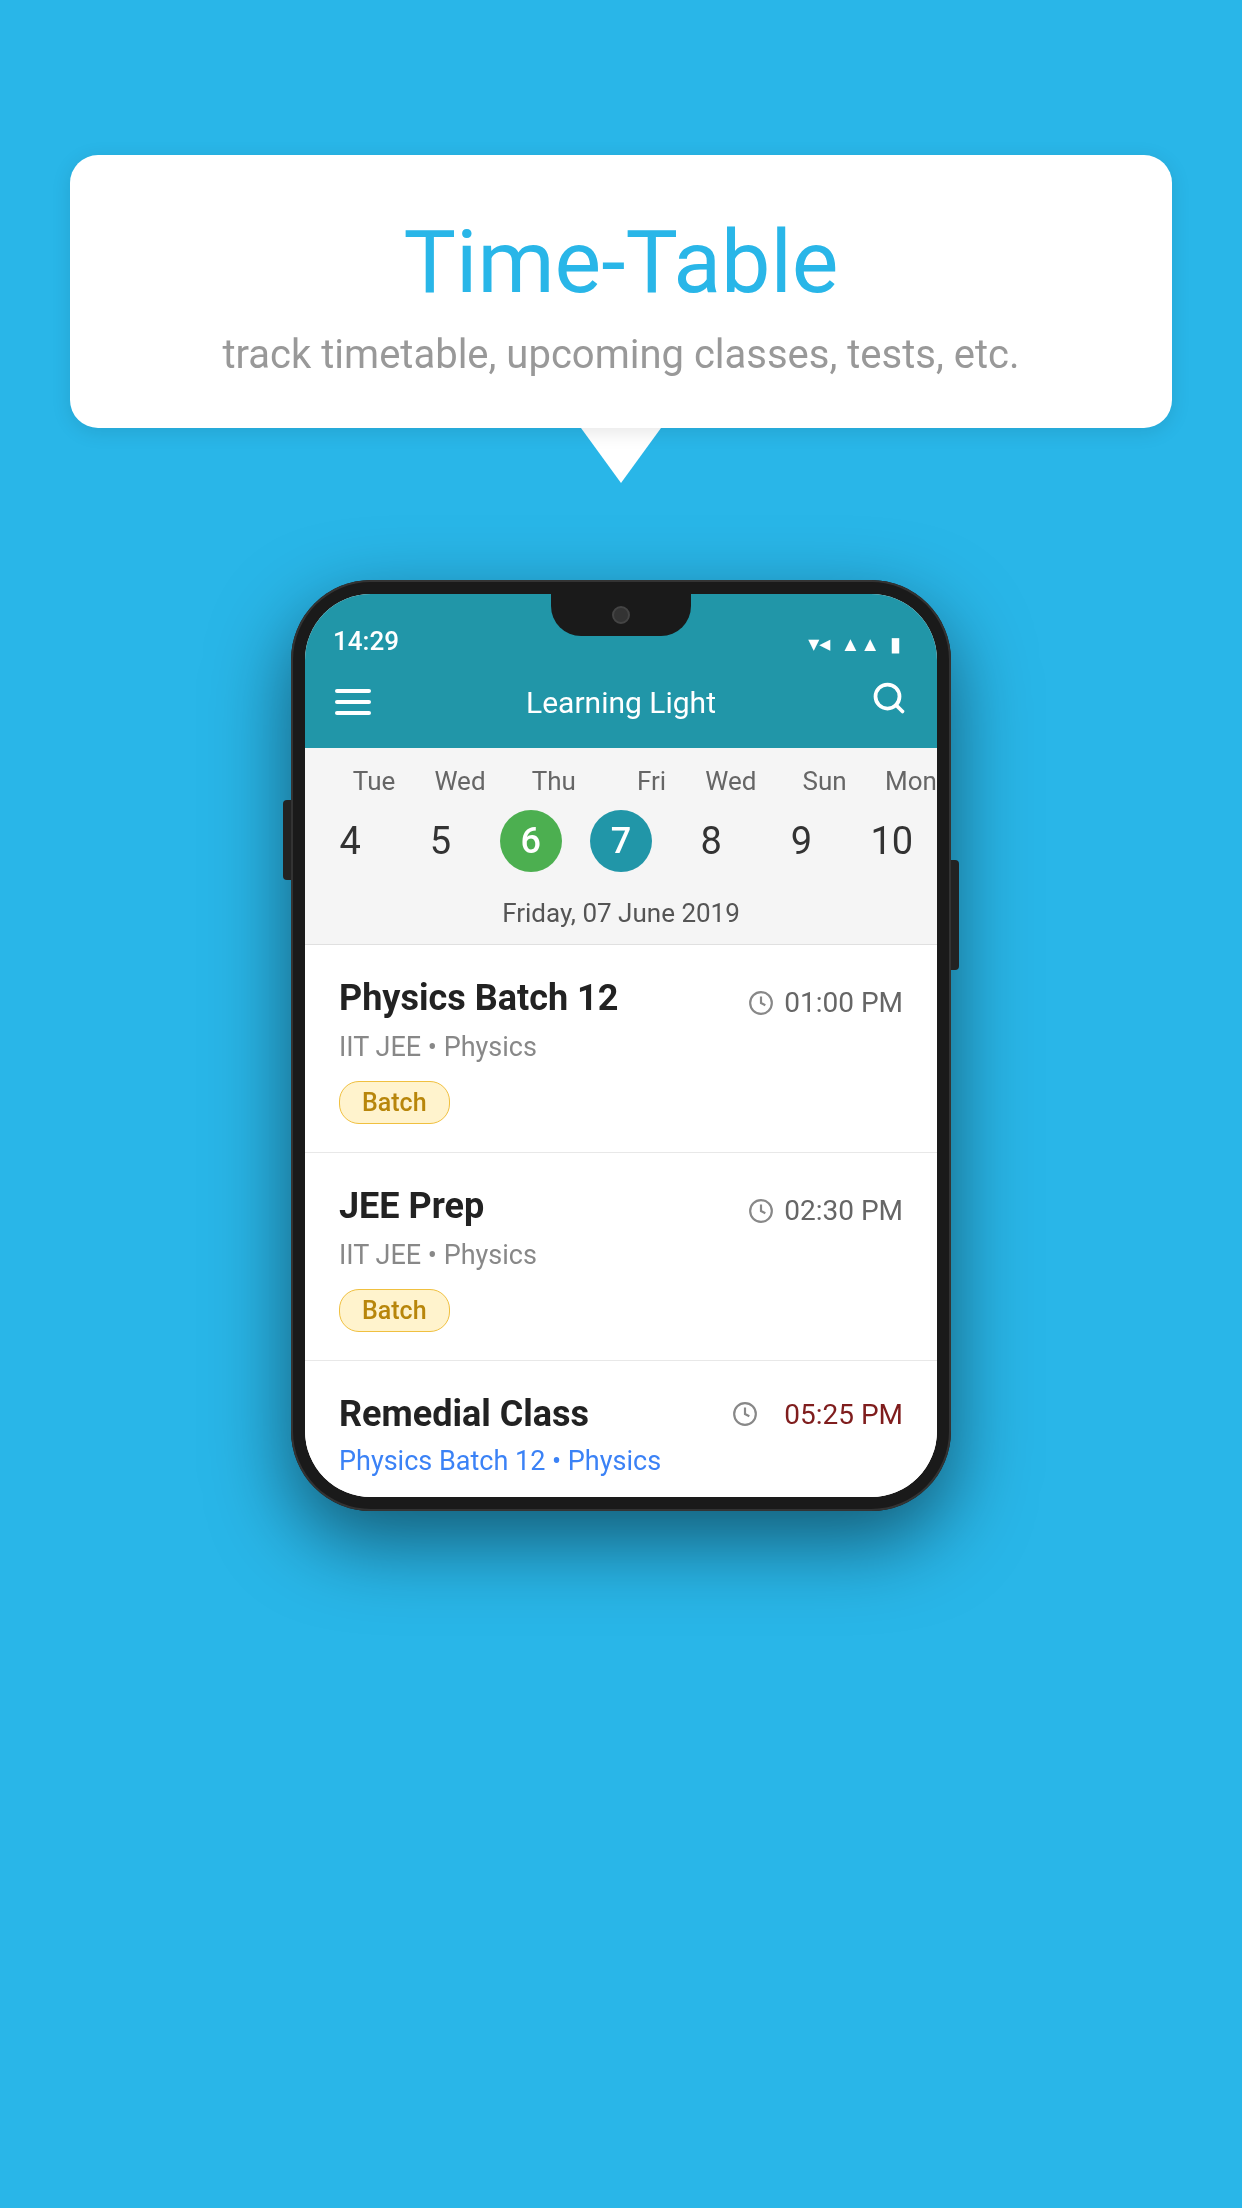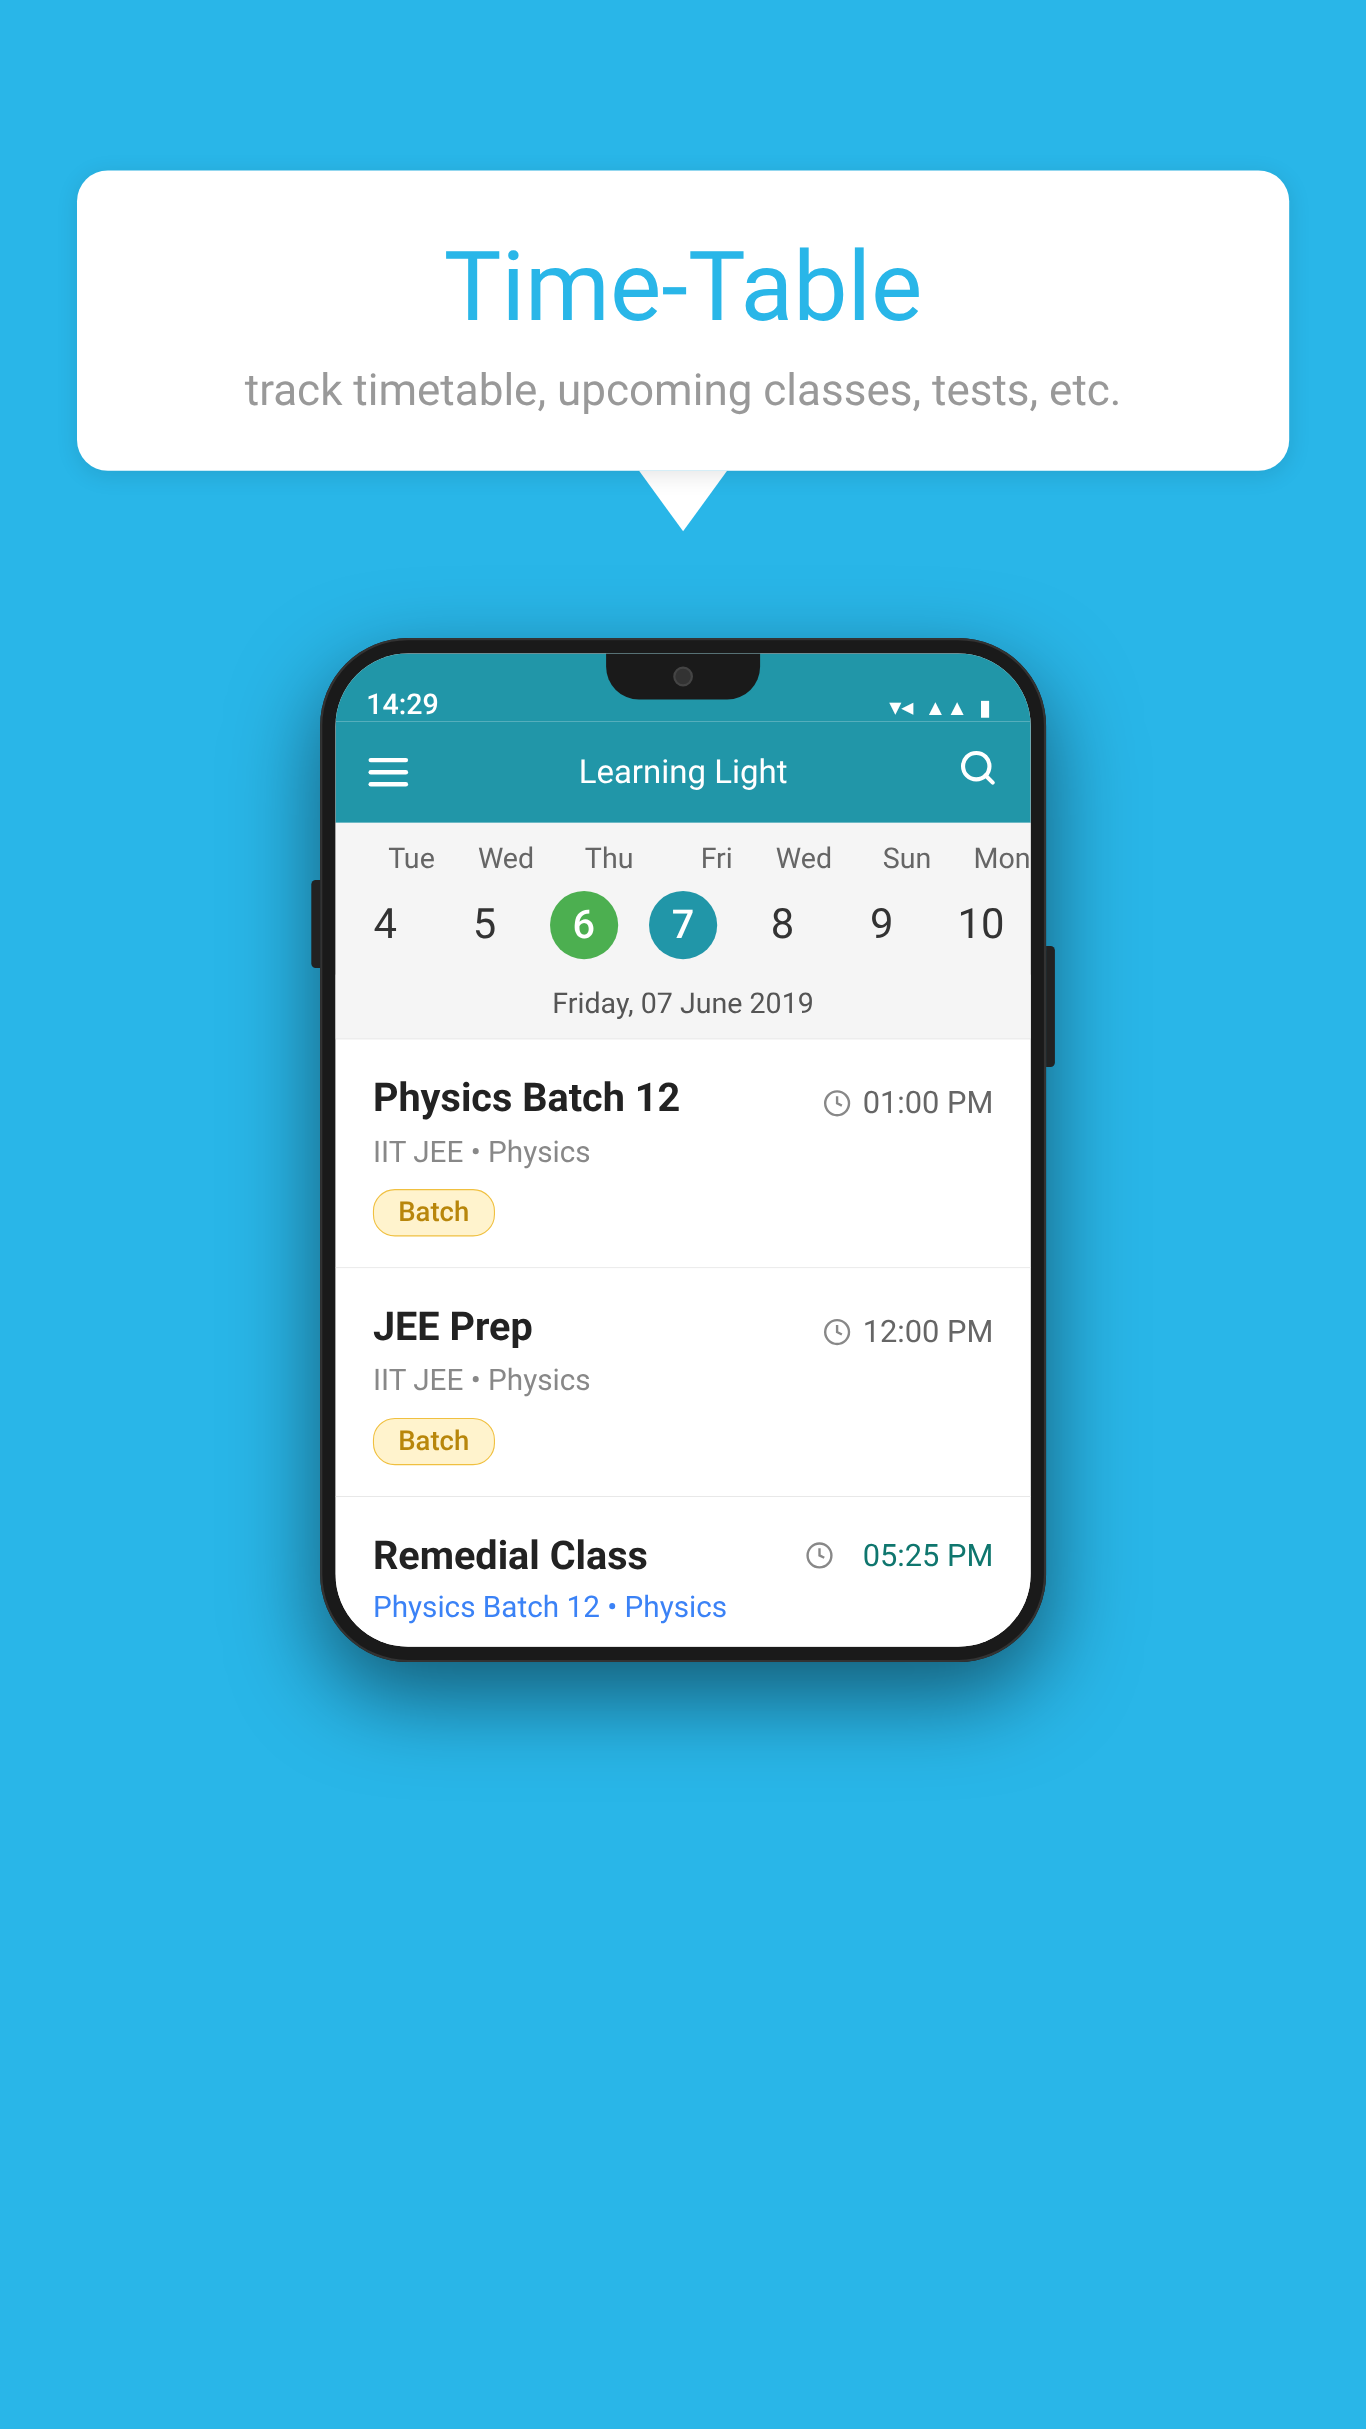--- a/index.html
+++ b/index.html
@@ -309,21 +309,21 @@
     .partial-name {
       font-size: 36px;
       font-weight: 700;
       color: #222;
     }
 
     .partial-time {
       display: flex;
       align-items: center;
       gap: 26px;
-      color: #0f766e;
+      color: #7f1d1d;
       font-size: 28px;
     }
 
     .partial-header {
       display: flex;
       justify-content: space-between;
       align-items: center;
       margin-bottom: 10px;
     }
 
@@ -421,21 +421,21 @@
         </div>
 
         <div class="class-item">
           <div class="class-item-header">
             <span class="class-name">JEE Prep</span>
             <div class="class-time">
               <svg width="26" height="26" viewBox="0 0 24 24" fill="none" stroke="#888" stroke-width="2">
                 <circle cx="12" cy="12" r="10"></circle>
                 <polyline points="12 6 12 12 16 14"></polyline>
               </svg>
-              <span>12:00 PM</span>
+              <span>02:30 PM</span>
             </div>
           </div>
           <div class="class-subtitle">IIT JEE • Physics</div>
           <span class="batch-badge">Batch</span>
         </div>
 
         <div class="partial-item">
           <div class="partial-header">
             <span class="partial-name">Remedial Class</span>
             <div class="partial-time">

